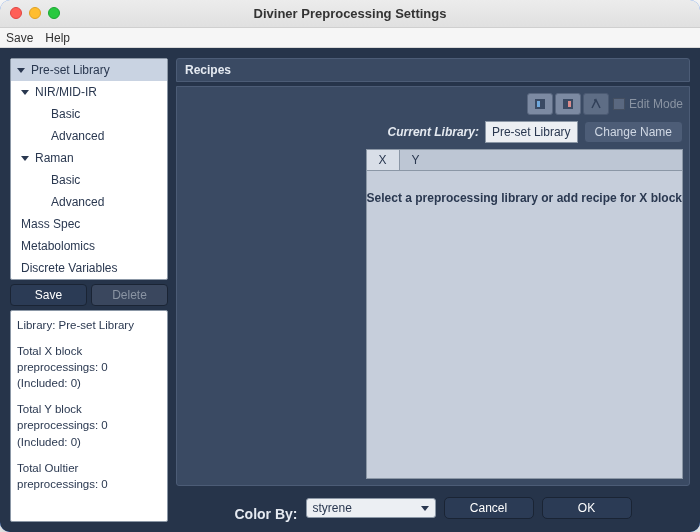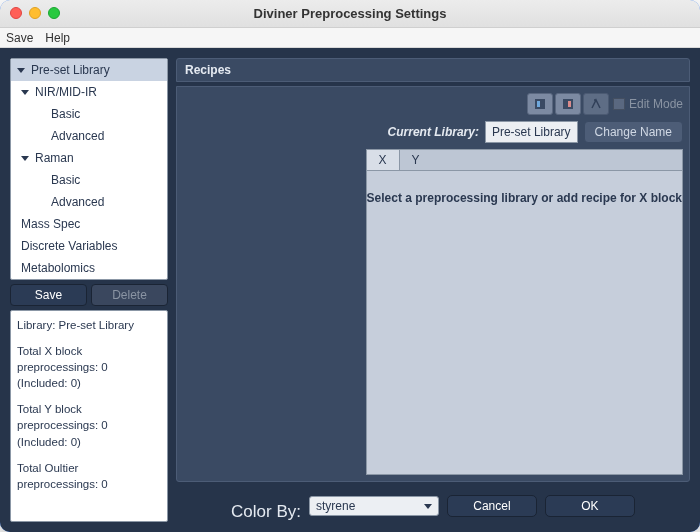--- a/index.html
+++ b/index.html
@@ -285,21 +285,21 @@
   .footer .btn2 {
     background: #2b3b55;
     color: #fff;
     border: 1px solid #1a2434;
     border-radius: 5px;
     padding: 3px 0;
     width: 90px;
     text-align: center;
     font-size: 12px;
   }
-  .footer-label { color: #e5eaf1; font-weight: 400; font-size: 17px; margin-top: 12px; }
+  .footer-label { color: #e5eaf1; font-weight: 700; font-size: 14px; margin-top: 12px; }
 </style>
 </head>
 <body>
 
 <div class="window">
 
   <div class="titlebar">
     <div class="traffic-lights">
       <div class="tl close"></div>
       <div class="tl min"></div>
@@ -338,24 +338,24 @@
         <div class="tree-row indent-2">
           <span>Basic</span>
         </div>
         <div class="tree-row indent-2">
           <span>Advanced</span>
         </div>
         <div class="tree-row indent-1">
           <span>Mass Spec</span>
         </div>
         <div class="tree-row indent-1">
+          <span>Metabolomics</span>
+        </div>
+        <div class="tree-row indent-1">
           <span>Discrete Variables</span>
-        </div>
-        <div class="tree-row indent-1">
-          <span>Metabolomics</span>
         </div>
       </div>
 
       <div class="button-row">
         <div class="btn">Save</div>
         <div class="btn disabled">Delete</div>
       </div>
 
       <div class="stats">
         <div class="stats-block">Library: Pre-set Library</div>

